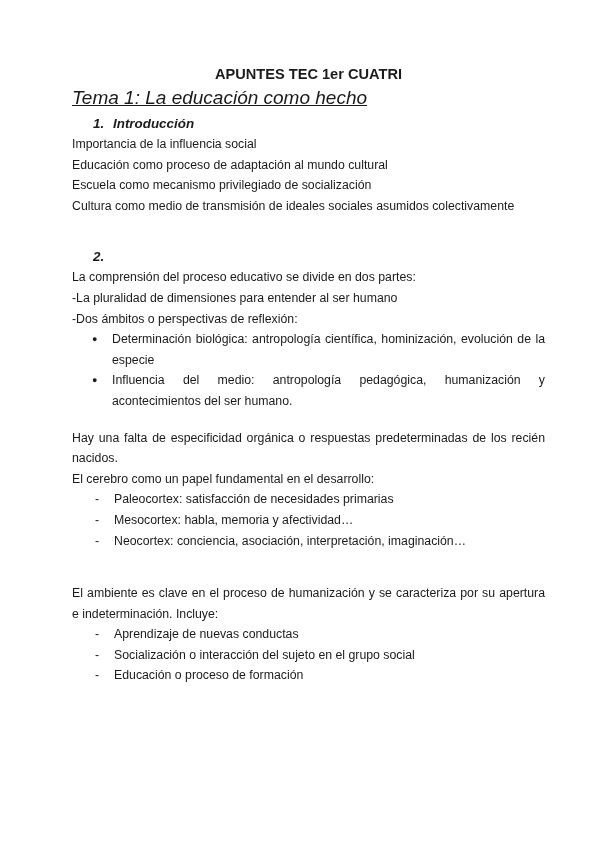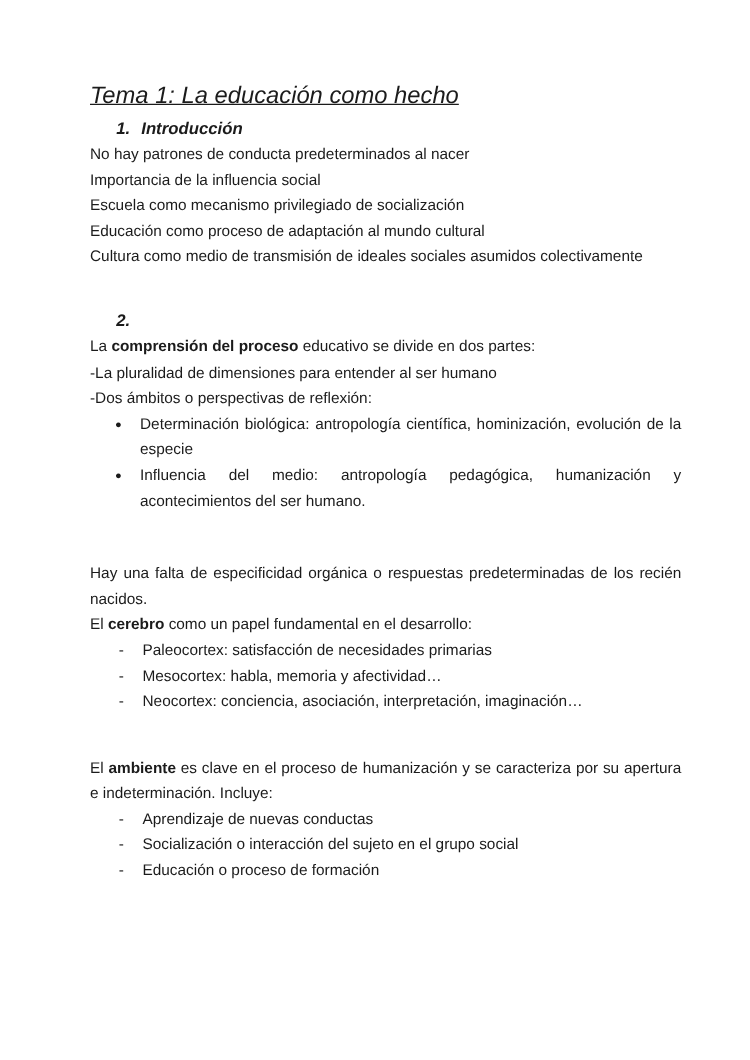--- a/index.html
+++ b/index.html
@@ -36,49 +36,49 @@
     font-style: italic;
     font-size: 13.4px;
     line-height: 21px;
     margin: 5px 0 0 0;
     padding-left: 21px;
   }
   .sec-heading .num { width: 20px; flex: none; }
   .sec-heading.h2 { margin-top: 30px; }
   p { margin: 0; }
   .just { text-align: justify; }
-  .gap-lg { margin-top: 37px; }
+  .gap-lg { margin-top: 16px; }
   .gap-md { margin-top: 32px; }
   .blist { margin: 0 0 0 20px; }
   .dlist { margin: 0 0 0 23px; }
   .li { display: flex; }
   .li .marker { width: 20px; flex: none; }
   .dlist .li .marker { width: 19px; }
   .blist .li .marker { font-size: 9px; line-height: 20.6px; }
   .li .li-text { flex: 1; }
   .blist .li .li-text { text-align: justify; }
-  b { font-weight: bold; }
+  b { font-weight: normal; }
 </style>
 </head>
 <body>
 
 <div class="page">
 
+  <p class="doc-title">APUNTES TEC 1er CUATRI</p>
 
   <p class="tema-heading">Tema 1: La educación como hecho</p>
 
   <div class="sec-heading">
     <span class="num">1.</span>
     <span>Introducción</span>
   </div>
 
-  <p>No hay patrones de conducta predeterminados al nacer</p>
   <p>Importancia de la influencia social</p>
+  <p>Educación como proceso de adaptación al mundo cultural</p>
   <p>Escuela como mecanismo privilegiado de socialización</p>
-  <p>Educación como proceso de adaptación al mundo cultural</p>
   <p>Cultura como medio de transmisión de ideales sociales asumidos colectivamente</p>
 
   <div class="sec-heading h2">
     <span class="num">2.</span>
   </div>
 
   <p><span>La </span><b>comprensión del proceso</b><span> educativo se divide en dos partes:</span></p>
 
   <p>-La pluralidad de dimensiones para entender al ser humano</p>
   <p>-Dos ámbitos o perspectivas de reflexión:</p>

